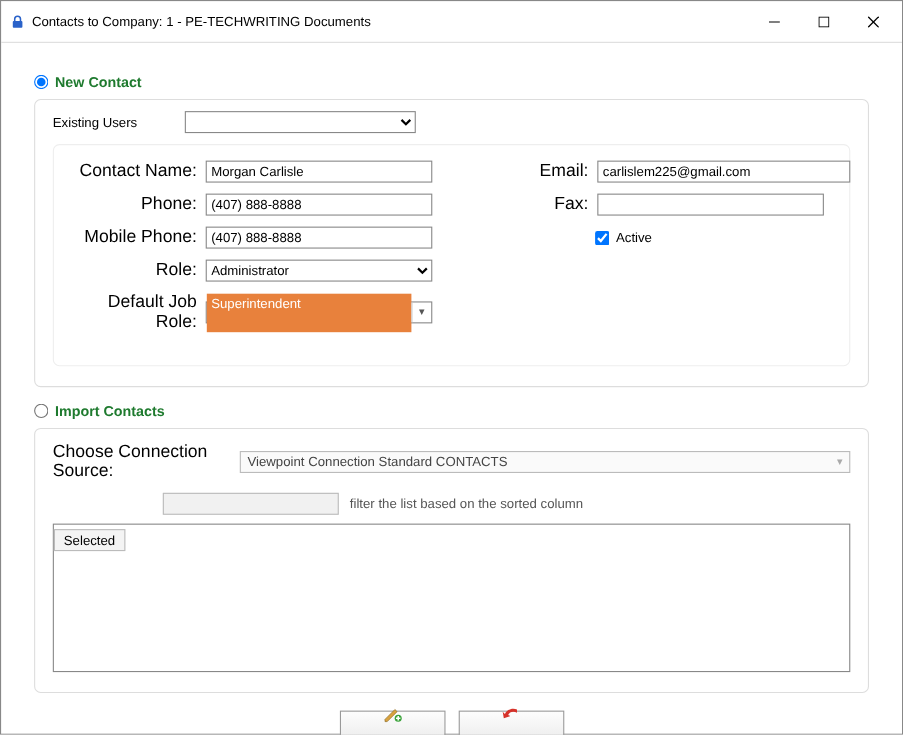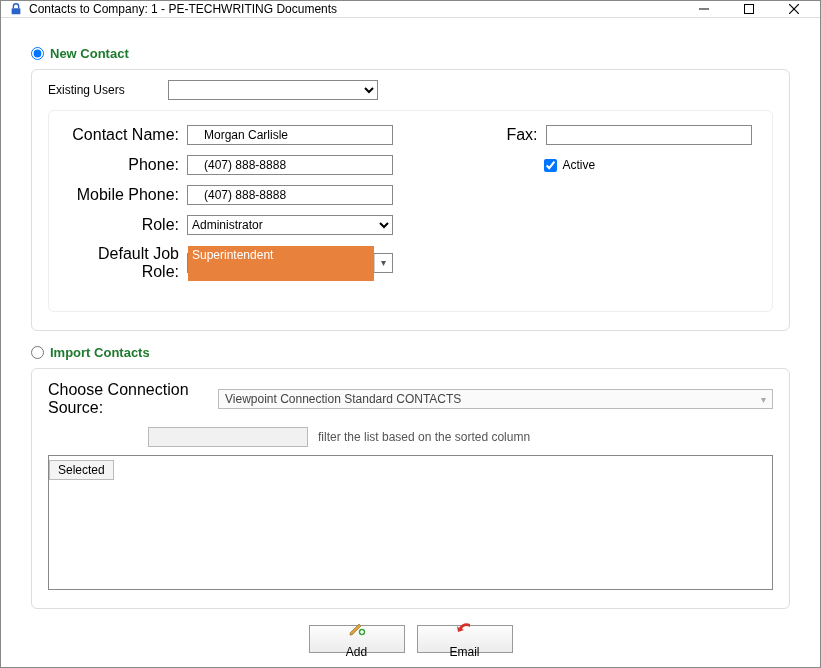--- a/index.html
+++ b/index.html
@@ -11,21 +11,21 @@
     color: #000;
   }
   .window {
     width: 821px;
     height: 668px;
     border: 1px solid #888;
     position: relative;
     background: #fff;
   }
   .titlebar {
-    height: 17px;
+    height: 38px;
     display: flex;
     align-items: center;
     border-bottom: 1px solid #ddd;
     padding: 0 4px 0 8px;
   }
   .titlebar .icon {
     width: 14px; height: 14px; margin-right: 6px;
     display:inline-flex; align-items:center; justify-content:center;
   }
   .titlebar .title { flex: 1; font-size: 12px; }
@@ -83,21 +83,21 @@
   }
   .field .lbl {
     width: 120px;
     text-align: right;
     padding-right: 8px;
     font-size: 16px;
   }
   .field input[type=text] {
     width: 206px; height: 20px;
     border: 1px solid #888;
-    padding: 1px 16px;
+    padding: 1px 4px;
     font-size: 12px; background:#fff;
   }
   .field select.standard {
     width: 206px; height: 20px;
     border: 1px solid #888; font-size:12px; background:#fff;
   }
   .right-lbl { width: 110px; }
   .select-hilite {
     width:206px; height:20px; display:flex; align-items:center;
     border:1px solid #888; position:relative; background:#fff;
@@ -242,20 +242,24 @@
               <span class="lbl">Default Job Role:</span>
               <div class="select-hilite">
                 <span class="sel-text">Superintendent</span>
                 <span class="sel-arrow">▾</span>
               </div>
             </div>
           </div>
 
           <div>
             <div class="field">
+              <span class="lbl right-lbl">Email:</span>
+              <input type="text" style="width: 230px;" value="carlislem225@gmail.com">
+            </div>
+            <div class="field">
               <span class="lbl right-lbl">Fax:</span>
               <input type="text" value="" style="">
             </div>
             <div class="checkbox-row" style="margin-left:118px">
               <input type="checkbox" checked="" style="">
               <span>Active</span>
             </div>
           </div>
         </div>
       </div>

